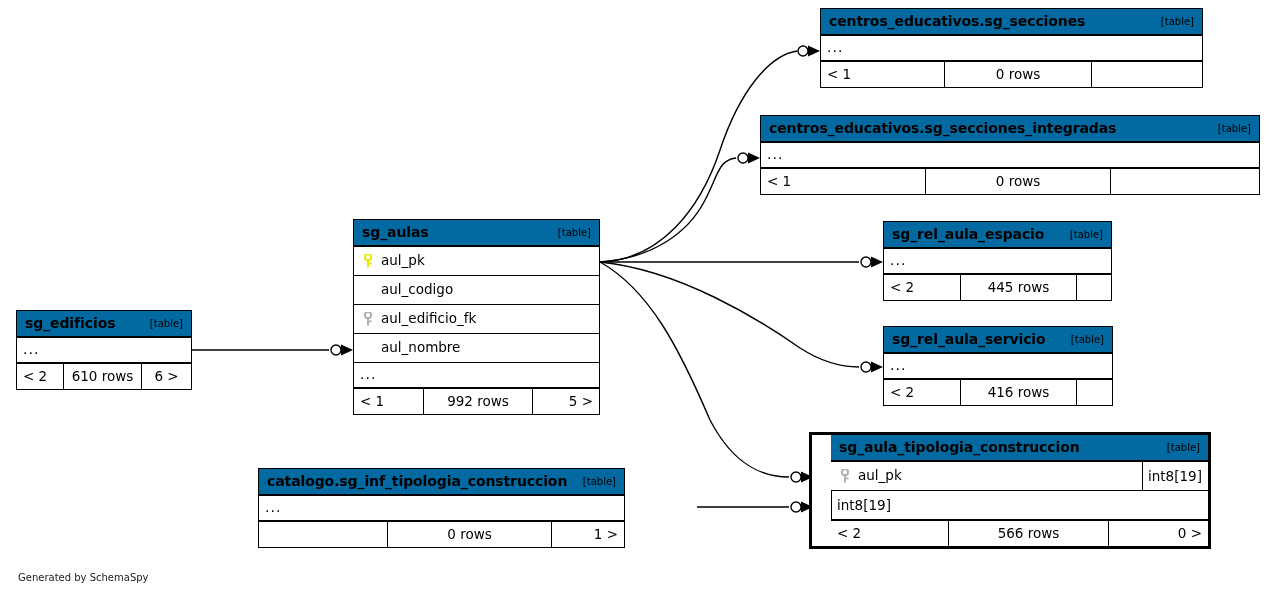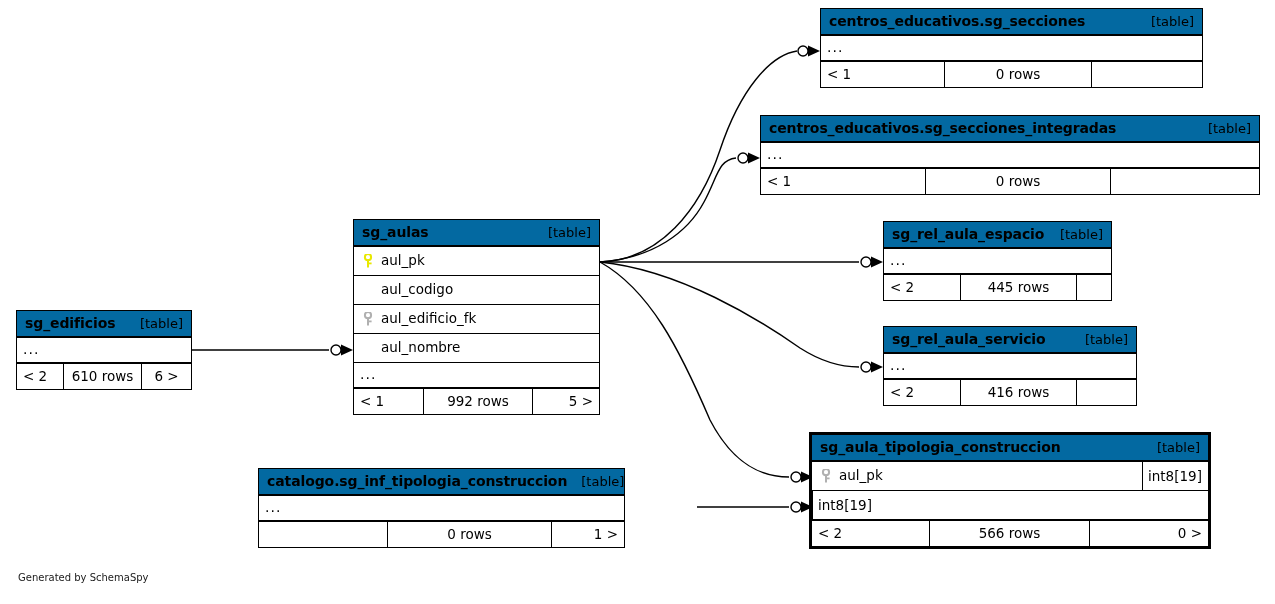--- a/index.html
+++ b/index.html
@@ -27,40 +27,41 @@
   .table-box {
     position: absolute;
     box-sizing: border-box;
     background: #ffffff;
     border: 1px solid #000000;
     font-size: 13.5px;
     color: #000000;
   }
   .table-box.focus {
     border: 3px solid #000000;
+    padding-left: 19px;
   }
   .tbl-header {
     box-sizing: border-box;
     background: #0369a1;
     border-bottom: 2px solid #000000;
     height: 27px;
     line-height: 27px;
     display: flex;
     align-items: center;
     padding: 0 8px;
     white-space: nowrap;
   }
   .tbl-name {
     font-weight: bold;
     font-size: 14px;
     letter-spacing: -0.1px;
   }
   .tbl-kind {
     margin-left: auto;
-    font-size: 13px;
+    font-size: 10px;
     color: #000000;
     padding-left: 14px;
   }
   .tbl-row {
     box-sizing: border-box;
     height: 29px;
     line-height: 29px;
     display: flex;
     align-items: flex-end;
     border-bottom: 1px solid #000000;
@@ -215,21 +216,21 @@
       <span class="tbl-kind">[table]</span>
     </div>
     <div class="ellipsis-row">...</div>
     <div class="tbl-footer">
       <div class="fcell left" style="width:77px;">&lt; 2</div>
       <div class="fcell center" style="width:116px;">445 rows</div>
       <div class="fcell right" style="flex:1;"></div>
     </div>
   </div>
 
-  <div class="table-box" style="left:883px; top:326px; width:254px;">
+  <div class="table-box" style="left:883px; top:326px; width:230px;">
     <div class="tbl-header">
       <span class="tbl-name">sg_rel_aula_servicio</span>
       <span class="tbl-kind">[table]</span>
     </div>
     <div class="ellipsis-row">...</div>
     <div class="tbl-footer">
       <div class="fcell left" style="width:77px;">&lt; 2</div>
       <div class="fcell center" style="width:116px;">416 rows</div>
       <div class="fcell right" style="flex:1;"></div>
     </div>

